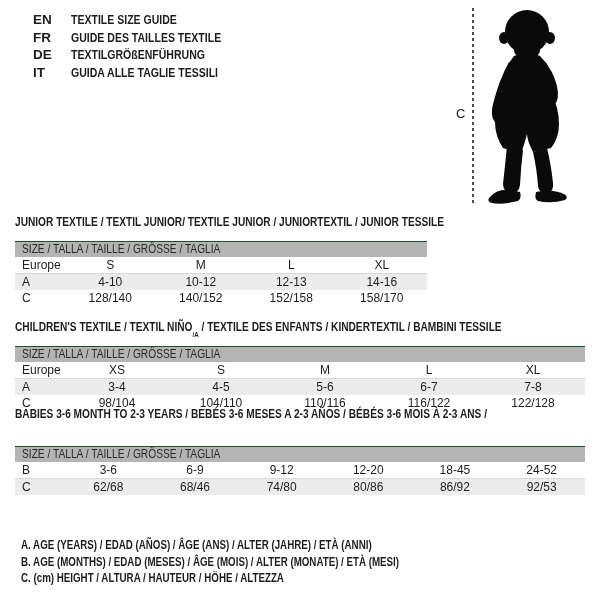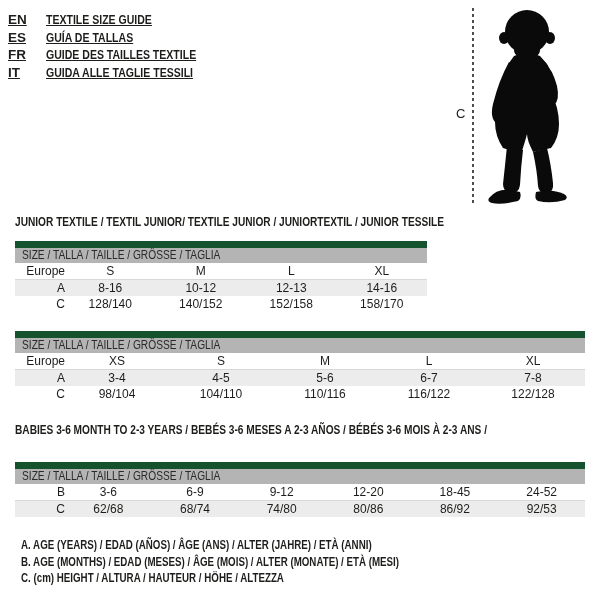--- a/index.html
+++ b/index.html
@@ -7,46 +7,46 @@
     width:600px;height:600px;background:#ffffff;
     font-family:"Liberation Sans", sans-serif;color:#1d1d1b;
   }
   .canvas{position:relative;width:600px;height:600px;overflow:hidden;background:#fff;}
 
   
   .t-cond{display:inline-block;transform:scaleX(0.78);transform-origin:0 50%;white-space:nowrap;}
   .t-cond2{display:inline-block;transform:scaleX(0.85);transform-origin:0 50%;white-space:nowrap;}
 
   
-  .lang-block{position:absolute;left:8px;top:11px;text-decoration:underline;}
+  .lang-block{position:absolute;left:33px;top:11px;}
   .lang-row{display:flex;height:17.6px;align-items:center;font-weight:700;font-size:13.5px;}
   .lang-code{flex:0 0 38px;width:38px;}
 
   
   .measure-line{position:absolute;left:472px;top:8px;width:2px;height:198px;
     background-image:repeating-linear-gradient(to bottom,#4d4d4d 0 3px,transparent 3px 6px);}
   .measure-label{position:absolute;left:456px;top:106px;font-size:13px;font-weight:400;}
   .baby-svg{position:absolute;left:481px;top:6px;width:92px;height:201px;}
 
   
   .sec{position:absolute;left:15px;}
   .sec-junior{top:214px;width:412px;}
   .sec-children{top:319px;width:570px;}
-  .sec-babies{top:422px;width:570px;}
+  .sec-babies{top:406px;width:570px;}
   .sec-title{font-weight:700;font-size:13px;line-height:15px;height:15px;}
   .sec-title.two-line{height:30px;}
   .sec-title .line{display:block;height:15px;}
 
   .bar{margin-top:12px;height:15px;line-height:15px;background:#b4b4b4;
-    border-top:7px solid #14532d;padding-left:7px;font-size:12px;color:#2a2a2a;font-weight:400;}
+    border-top:1px solid #14532d;padding-left:7px;font-size:12px;color:#2a2a2a;font-weight:400;}
   .sec-babies .bar{margin-top:10px;}
 
   table{border-collapse:collapse;width:100%;table-layout:fixed;}
   td{font-size:12px;height:16px;padding:0;text-align:center;font-weight:400;color:#1d1d1b;}
-  td.lbl{text-align:right;padding-left:7px;}
+  td.lbl{text-align:left;padding-left:7px;}
   col.c-lbl{width:50px;}
   tr.shaded{background:#ececec;}
   tr.hairline td{border-top:1px solid #d8d8d8;}
 
   sub{font-size:8px;line-height:0;position:relative;top:2px;}
 
   
   .footnotes{position:absolute;left:21px;top:537px;}
   .footnote{font-weight:700;font-size:12.5px;line-height:16.5px;height:16.5px;}
 </style>
@@ -54,26 +54,26 @@
 <body>
 
 <div class="canvas">
 
   <section class="lang-block">
     <div class="lang-row">
       <span class="lang-code">EN</span>
       <span class="t-cond">TEXTILE SIZE GUIDE</span>
     </div>
     <div class="lang-row">
-      <span class="lang-code">ES</span>
-      <span class="t-cond">GUÍA DE TALLAS</span>
-    </div>
-    <div class="lang-row">
       <span class="lang-code">FR</span>
       <span class="t-cond">GUIDE DES TAILLES TEXTILE</span>
+    </div>
+    <div class="lang-row">
+      <span class="lang-code">DE</span>
+      <span class="t-cond">TEXTILGRÖßENFÜHRUNG</span>
     </div>
     <div class="lang-row">
       <span class="lang-code">IT</span>
       <span class="t-cond">GUIDA ALLE TAGLIE TESSILI</span>
     </div>
   </section>
 
   <div>
     <div class="measure-line"></div>
     <span class="measure-label">C</span>
@@ -114,37 +114,40 @@
       <tbody>
         <tr>
           <td class="lbl">Europe</td>
           <td>S</td>
           <td>M</td>
           <td>L</td>
           <td>XL</td>
         </tr>
         <tr class="shaded hairline">
           <td class="lbl">A</td>
-          <td>8-16</td>
+          <td>4-10</td>
           <td>10-12</td>
           <td>12-13</td>
           <td>14-16</td>
         </tr>
         <tr>
           <td class="lbl">C</td>
           <td>128/140</td>
           <td>140/152</td>
           <td>152/158</td>
           <td>158/170</td>
         </tr>
       </tbody>
     </table>
   </section>
 
   <section class="sec sec-children">
+    <div class="sec-title">
+      <span class="t-cond"><span>CHILDREN'S TEXTILE / TEXTIL NIÑO</span><sub>/A</sub><span> / TEXTILE DES ENFANTS / KINDERTEXTIL / BAMBINI TESSILE</span></span>
+    </div>
     <div class="bar">
       <span class="t-cond2">SIZE / TALLA / TAILLE / GRÖSSE / TAGLIA</span>
     </div>
     <table>
       <colgroup>
           <col class="c-lbl">
           <col>
           <col>
           <col>
           <col>
@@ -202,21 +205,21 @@
           <td>3-6</td>
           <td>6-9</td>
           <td>9-12</td>
           <td>12-20</td>
           <td>18-45</td>
           <td>24-52</td>
         </tr>
         <tr class="shaded hairline">
           <td class="lbl">C</td>
           <td>62/68</td>
-          <td>68/74</td>
+          <td>68/46</td>
           <td>74/80</td>
           <td>80/86</td>
           <td>86/92</td>
           <td>92/53</td>
         </tr>
       </tbody>
     </table>
   </section>
 
   <section class="footnotes">

